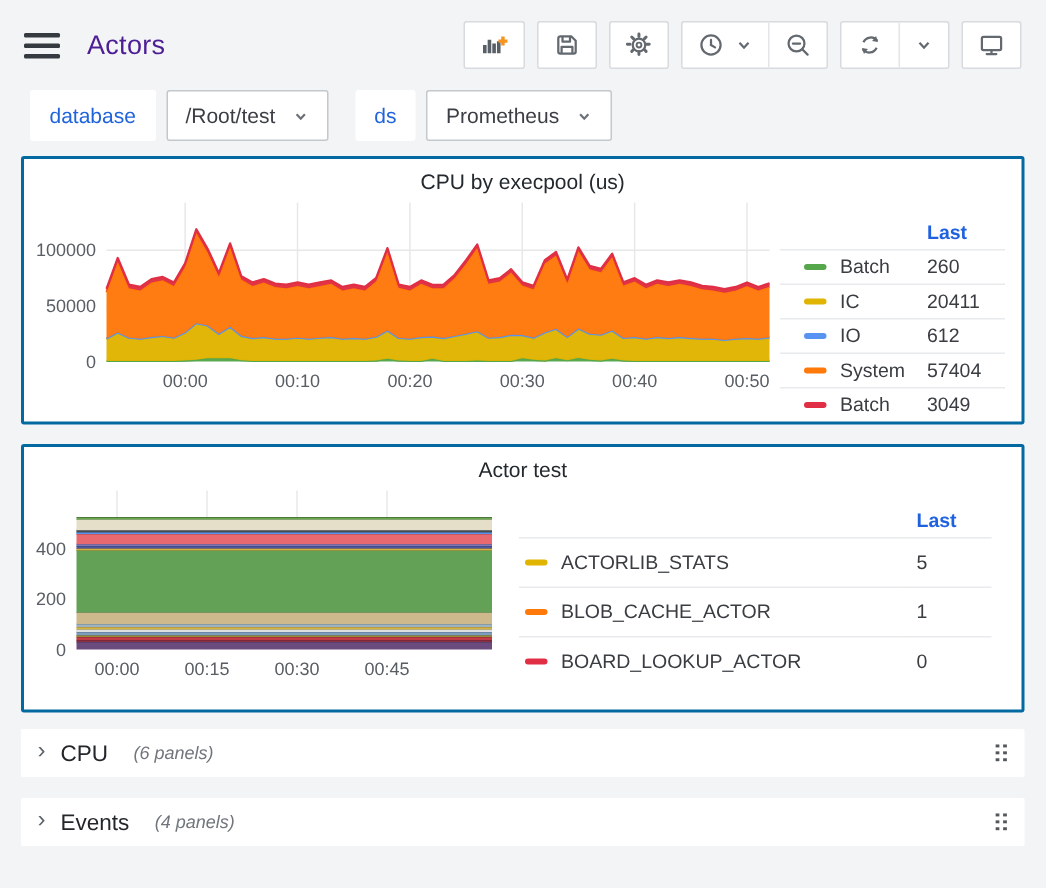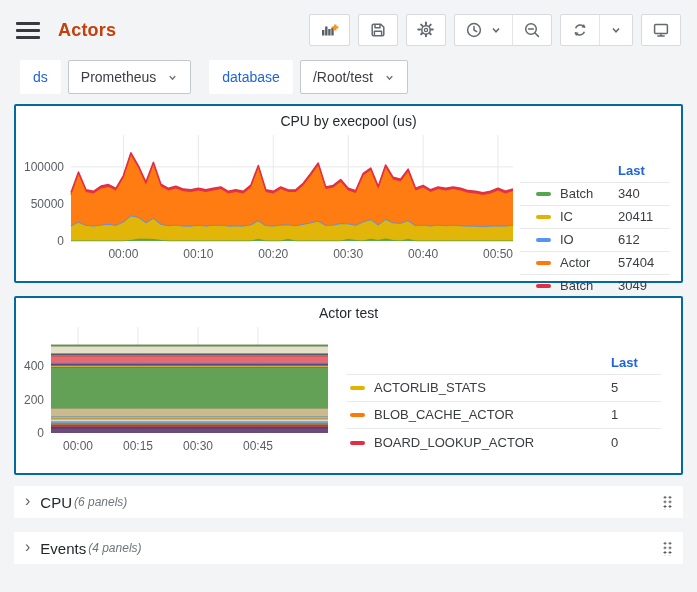--- a/index.html
+++ b/index.html
@@ -6,55 +6,55 @@
   body{
     width:697px;height:592px;overflow:hidden;
     background:#f3f4f5;color:#24292e;
     font-family:"Liberation Sans",sans-serif;
     -webkit-font-smoothing:antialiased;
   }
   
   .header{display:flex;align-items:center;padding:14px 16px 6px 16px;gap:18px}
   .burger{width:24px;height:17px;display:flex;flex-direction:column;justify-content:space-between;cursor:pointer}
   .burger span{height:3px;background:#343a40;border-radius:1px}
-  .app-title{font-size:18px;font-weight:700;color:#c2410c;flex:1;letter-spacing:.2px}
+  .app-title{font-size:18px;font-weight:400;color:#4c1d95;flex:1;letter-spacing:.2px}
   .toolbar{display:flex;gap:8px;align-items:center}
   .btn-group{display:flex;background:#fff;border:1px solid #d7dade;border-radius:2px;height:30px;align-items:stretch}
   .tb-btn{display:flex;align-items:center;justify-content:center;padding:0 10px;cursor:pointer}
   .tb-btn + .tb-btn{border-left:1px solid #e3e5e8}
   .icon{display:block}
   
   .vars{display:flex;align-items:center;margin:8px 16px 10px 20px}
   .var-pair{display:flex;align-items:center;margin-right:18px}
   .var-label{background:#fff;color:#2064dc;font-size:14px;height:34px;padding:0 13px;border-radius:2px;display:flex;align-items:center;margin-right:7px}
   .var-value{background:#fff;border:1px solid #c3c8cd;border-radius:2px;height:34px;box-sizing:border-box;display:flex;align-items:center;gap:11px;padding:0 12px;font-size:14px;color:#3b3e44;cursor:pointer}
   
   .panel{background:#fff;border:2px solid #0369a1;border-radius:2px;margin:0 14px;height:179px;box-sizing:border-box}
   .panel-title{text-align:center;font-size:14px;font-weight:500;color:#24292e;padding:7px 0 1px;cursor:pointer}
   .panel-body{display:flex;padding:0 6px 0 2px}
   .chart-wrap{flex:0 0 auto}
-  .legend{margin-top:29px;border-collapse:collapse;font-size:13px;color:#3a3d42}
+  .legend{margin-top:13px;border-collapse:collapse;font-size:13px;color:#3a3d42}
   .legend tr{height:23px}
   .legend tbody tr{border-top:1px solid #e8eaec}
   .legend th{color:#1f62e0;font-weight:600;text-align:left;padding:0;font-size:13px}
   .legend td{padding:0;white-space:nowrap}
   .swatch{display:inline-block;width:15px;height:4px;border-radius:2px;margin-right:9px;vertical-align:2px}
   .legend .val{padding-left:12px}
   .legend1{width:150px}
   .legend1 td.lab{padding-left:16px}
   .legend1 td.val,.legend1 th.val{width:52px}
   .legend2{flex:1;margin-left:6px;margin-right:14px}
   .legend2 td.lab{padding-left:4px}
   .legend2 td.val,.legend2 th.val{width:50px}
   .gap13{height:13px}
   
   .dashrow{height:32px;background:#fff;margin:0 14px;display:flex;align-items:center;padding:0 11px;box-sizing:border-box;cursor:pointer;border-radius:1px}
   .dashrow .chev{color:#5e646b;font-size:16px;margin-right:10px;font-weight:400;transform:translateY(-1px)}
   .dashrow .rtitle{font-size:15px;font-weight:400;color:#23272b}
-  .dashrow .rcount{font-style:italic;font-size:12px;color:#71767d;margin-left:2px}
+  .dashrow .rcount{font-style:italic;font-size:12px;color:#71767d;margin-left:17px}
   .dashrow .handle{margin-left:auto;width:10px;height:16px;cursor:grab;
     background-image:radial-gradient(circle,#54575c 1.15px,transparent 1.3px);
     background-size:5px 4.6px;background-position:0.5px 1px}
   .mt11{margin-top:11px}.mt14{margin-top:14px}
   text{font-family:"Liberation Sans",sans-serif}
 </style>
 </head>
 <body>
 
 <div class="header">
@@ -142,32 +142,32 @@
         <path d="M9 12.4 v2 M5.8 15 h6.4" stroke-linecap="round"></path>
       </svg>
     </div>
       </div>
 
   </div>
 </div>
 
 <div class="vars">
   <div class="var-pair">
+    <div class="var-label">database</div>
+    <div class="var-value">
+      <span>/Root/test</span>
+      <svg class="icon" width="11" height="11" viewBox="0 0 12 12" fill="none" stroke="#6a7076" stroke-width="1.6">
+          <path d="M3 4.5 L6 7.8 L9 4.5"></path>
+        </svg>
+    </div>
+  </div>
+  <div class="var-pair">
     <div class="var-label">ds</div>
     <div class="var-value">
       <span>Prometheus</span>
-      <svg class="icon" width="11" height="11" viewBox="0 0 12 12" fill="none" stroke="#6a7076" stroke-width="1.6">
-          <path d="M3 4.5 L6 7.8 L9 4.5"></path>
-        </svg>
-    </div>
-  </div>
-  <div class="var-pair">
-    <div class="var-label">database</div>
-    <div class="var-value">
-      <span>/Root/test</span>
       <svg class="icon" width="11" height="11" viewBox="0 0 12 12" fill="none" stroke="#6a7076" stroke-width="1.6">
           <path d="M3 4.5 L6 7.8 L9 4.5"></path>
         </svg>
     </div>
   </div>
 </div>
 
 <div class="panel">
   <div class="panel-title">CPU by execpool (us)</div>
   <div class="panel-body">
@@ -205,32 +205,32 @@
     <table class="legend legend1">
       <thead>
           <tr>
             <th class="lab"></th>
             <th class="val">Last</th>
           </tr>
         </thead>
       <tbody>
           <tr>
             <td class="lab"><span class="swatch" style="background:#56A64B"></span><span>Batch</span></td>
-            <td class="val">340</td>
+            <td class="val">260</td>
           </tr>
           <tr>
             <td class="lab"><span class="swatch" style="background:#E0B400"></span><span>IC</span></td>
             <td class="val">20411</td>
           </tr>
           <tr>
             <td class="lab"><span class="swatch" style="background:#5794F2"></span><span>IO</span></td>
             <td class="val">612</td>
           </tr>
           <tr>
-            <td class="lab"><span class="swatch" style="background:#FF780A"></span><span>Actor</span></td>
+            <td class="lab"><span class="swatch" style="background:#FF780A"></span><span>System</span></td>
             <td class="val">57404</td>
           </tr>
           <tr>
             <td class="lab"><span class="swatch" style="background:#E02F44"></span><span>Batch</span></td>
             <td class="val">3049</td>
           </tr>
         </tbody>
     </table>
   </div>
 </div>

